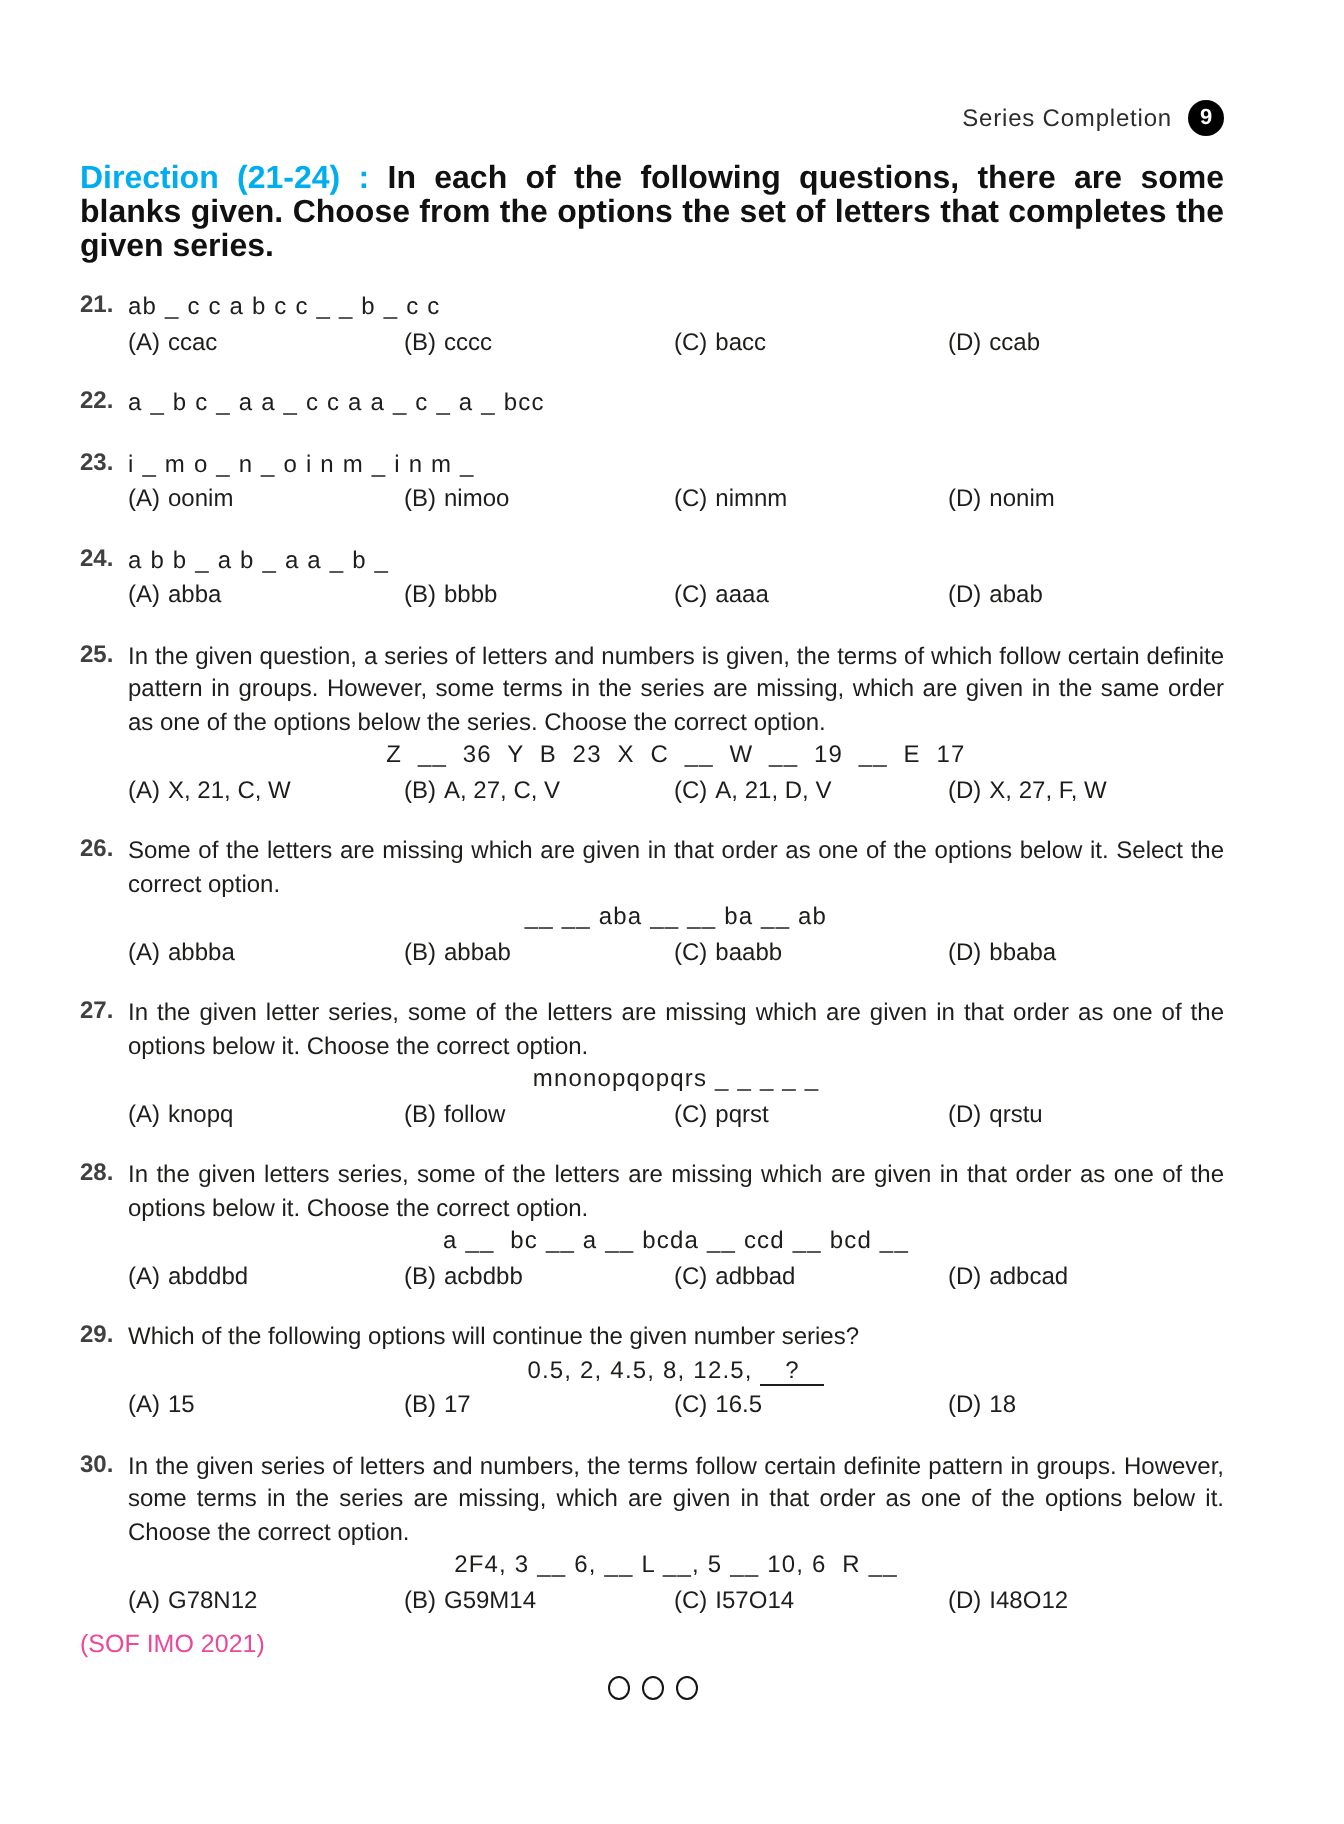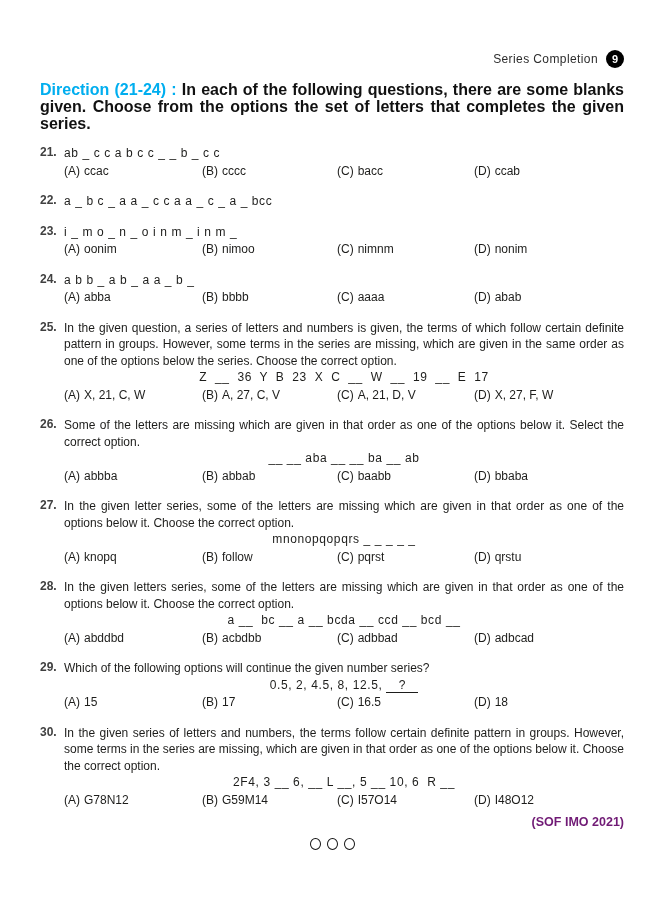--- a/index.html
+++ b/index.html
@@ -1,18 +1,18 @@
 <!DOCTYPE html>
 <html><head>
 <meta charset="utf-8">
 <style>
   html,body { margin:0; padding:0; background:#ffffff; }
   .page {
     width:672px; height:912px; box-sizing:border-box;
-    padding:50px 48px 0 40px;
+    padding:50px 60px 0 40px;
     font-family:"Liberation Sans", sans-serif;
     font-size:12px; color:#1d1d1b;
     position:relative; overflow:hidden; background:#ffffff;
   }
   .page-header {
     display:flex; justify-content:flex-end; align-items:center; gap:8px;
     margin-bottom:13px; height:18px;
   }
   .header-title { font-size:12px; color:#2c2c2c; letter-spacing:0.4px; }
   .page-badge {
@@ -35,21 +35,21 @@
   .series-blank {
     display:inline-block; min-width:32px; text-align:center;
     border-bottom:1.2px solid #1d1d1b; line-height:13px;
   }
   .options {
     display:grid; grid-template-columns:138px 135px 137px 1fr;
     line-height:16.5px; margin-top:1px;
   }
   .opt { white-space:nowrap; }
   .opt-letter { margin-right:4px; }
-  .source-tag { text-align:right; font-weight:bold; font-size:12.5px; margin-top:-7px; color:#701a75; }
+  .source-tag { text-align:left; font-weight:normal; font-size:12.5px; margin-top:-7px; color:#ec4899; }
   .footer-ornament { text-align:center; margin-top:7px; }
   .circle-glyph {
     display:inline-block; width:9px; height:10px;
     border:1.7px solid #141414; border-radius:50%; margin:0 3px;
     vertical-align:middle;
   }
 </style>
 </head>
 <body>
 

